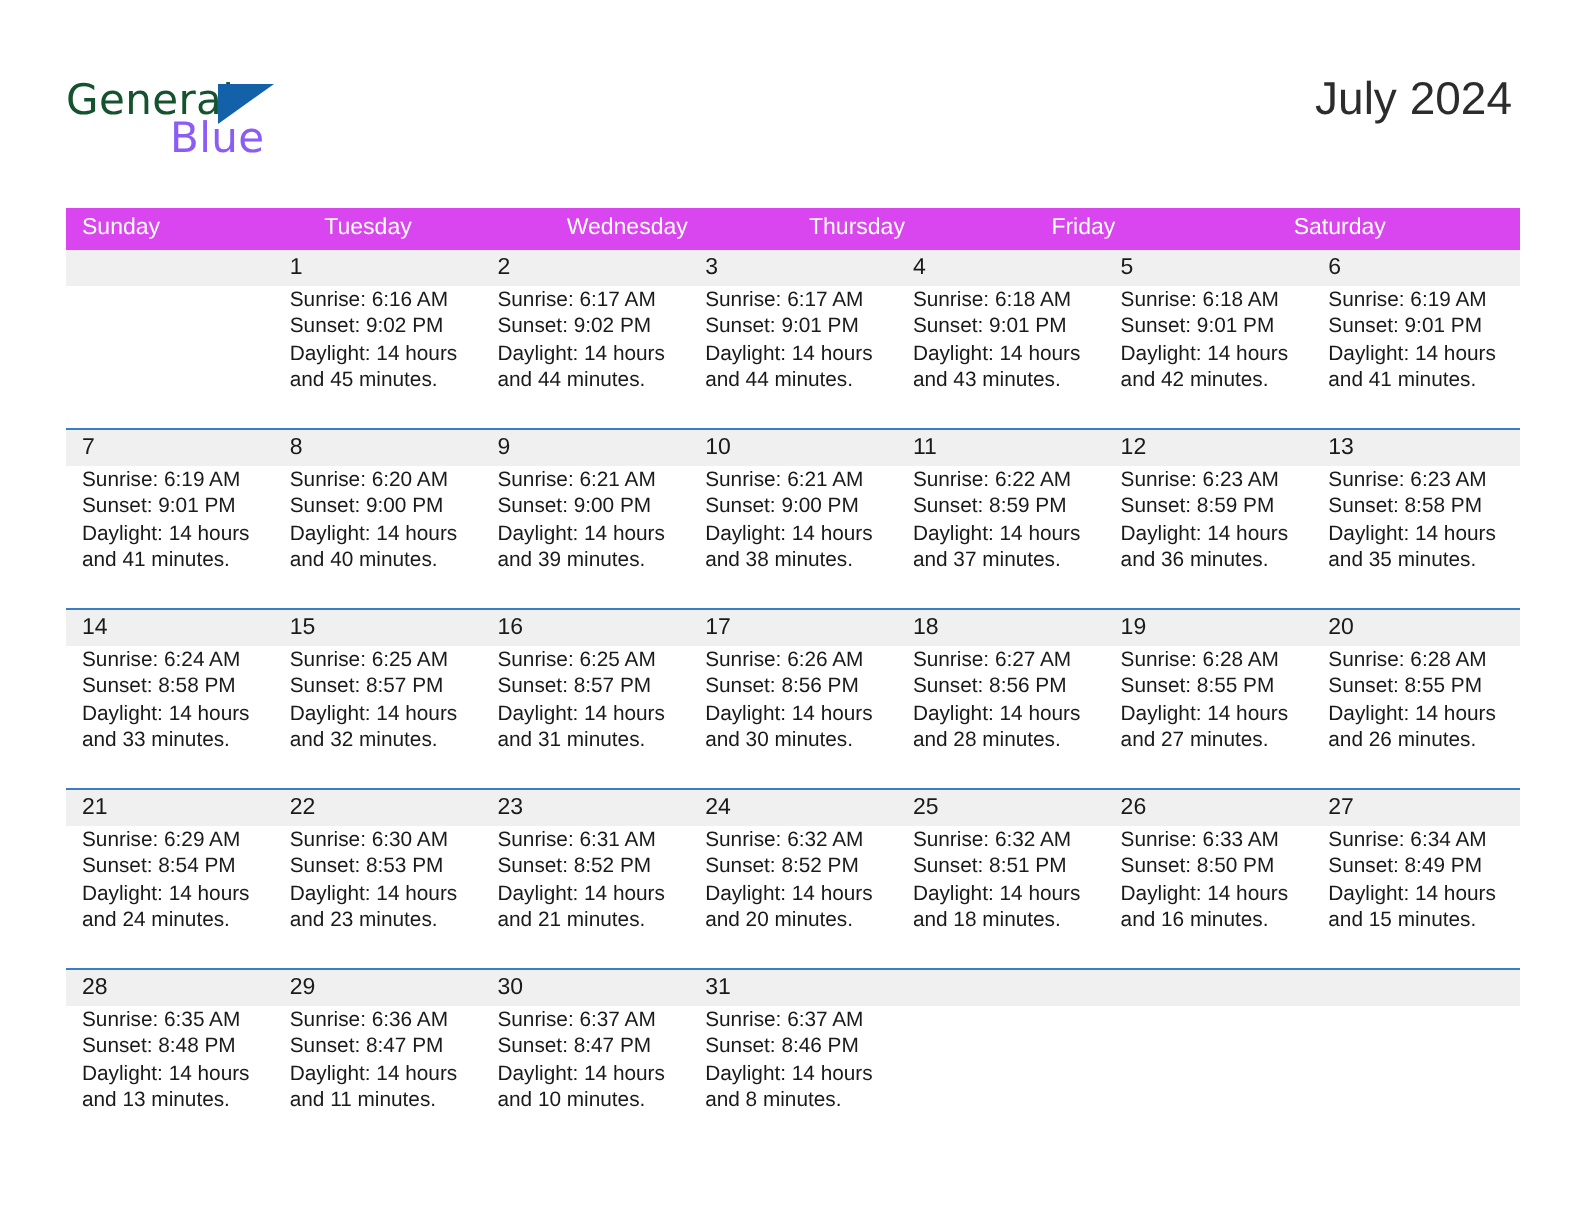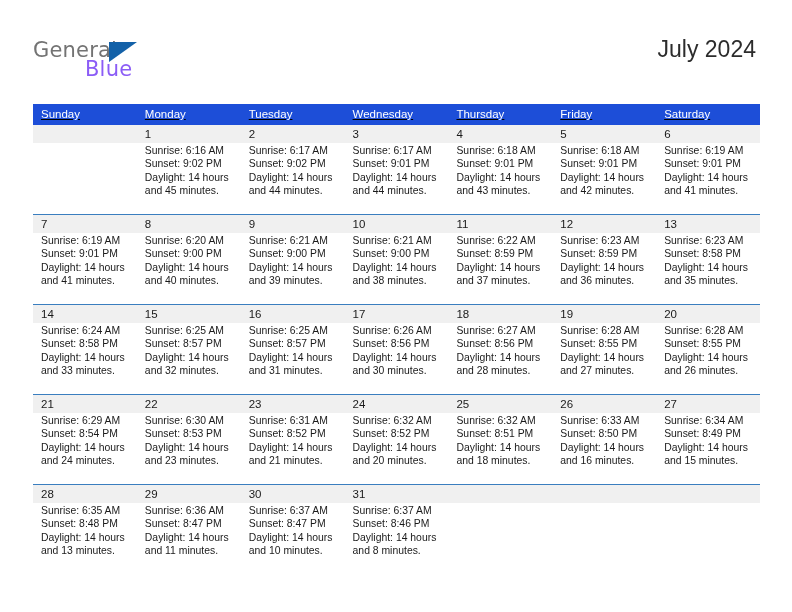--- a/index.html
+++ b/index.html
@@ -35,21 +35,21 @@
     top: 38px;
     width: 130px;
     height: 46px;
   }
   .logo-general {
     position: absolute;
     left: 0;
     top: 0;
     font-size: 21px;
     letter-spacing: 0.2px;
-    color: #737373;
+    color: #14532d;
     font-family: "DejaVu Sans", sans-serif;
   }
   .logo-blue {
     position: absolute;
     left: 52px;
     top: 19px;
     font-size: 21px;
     letter-spacing: 0.2px;
     color: #8b5cf6;
     font-family: "DejaVu Sans", sans-serif;
@@ -84,23 +84,22 @@
 
   
   .calendar {
     position: absolute;
     left: 33px;
     top: 104px;
     width: 727px;
   }
   .dow-row {
     display: flex;
-    background: #1d4ed8;
+    background: #d946ef;
     height: 21px;
-    text-decoration: underline;
   }
   .dow {
     flex: 1 1 0;
     color: #ffffff;
     font-size: 11.5px;
     line-height: 21px;
     padding-left: 8px;
     box-sizing: border-box;
     white-space: nowrap;
   }
@@ -153,21 +152,20 @@
       <span class="logo-general">General</span>
       <span class="logo-triangle"></span>
       <span class="logo-blue">Blue</span>
     </div>
     <div class="title">July 2024</div>
   </div>
 
   <div class="calendar">
     <div class="dow-row" id="dow-row">
         <div class="dow">Sunday</div>
-        <div class="dow">Monday</div>
         <div class="dow">Tuesday</div>
         <div class="dow">Wednesday</div>
         <div class="dow">Thursday</div>
         <div class="dow">Friday</div>
         <div class="dow">Saturday</div>
       </div>
     <div id="weeks-container">
         <div class="week">
           <div class="week-inner">
             <div class="cell empty">

